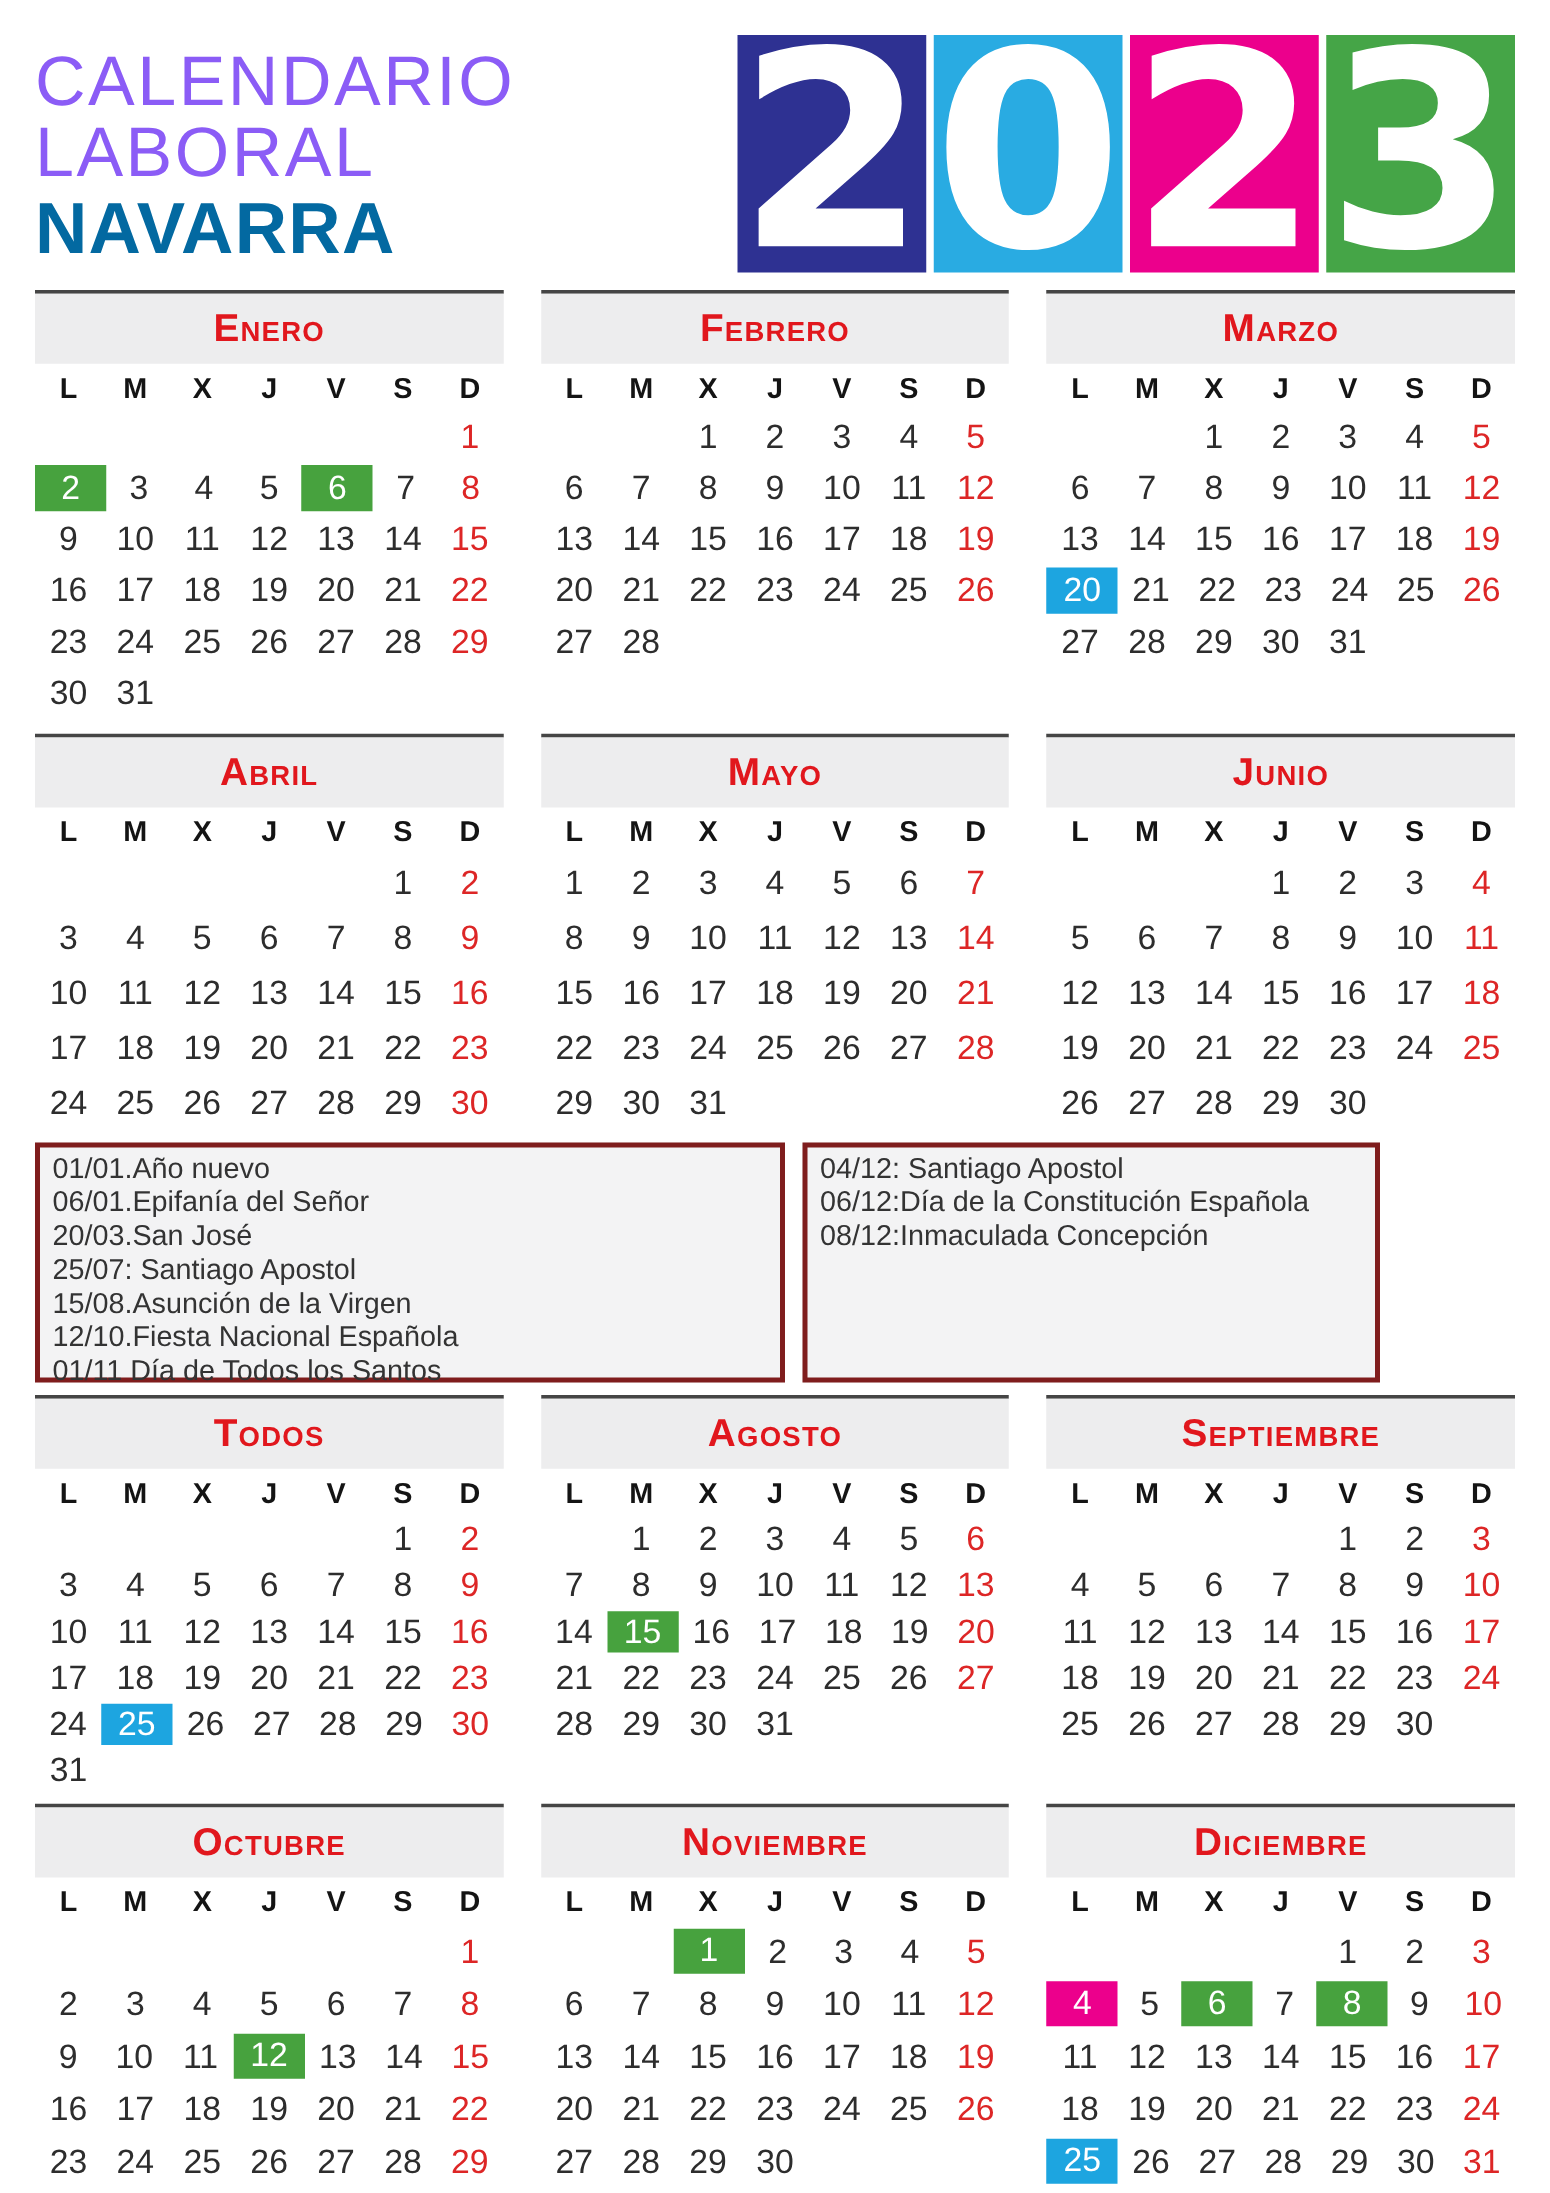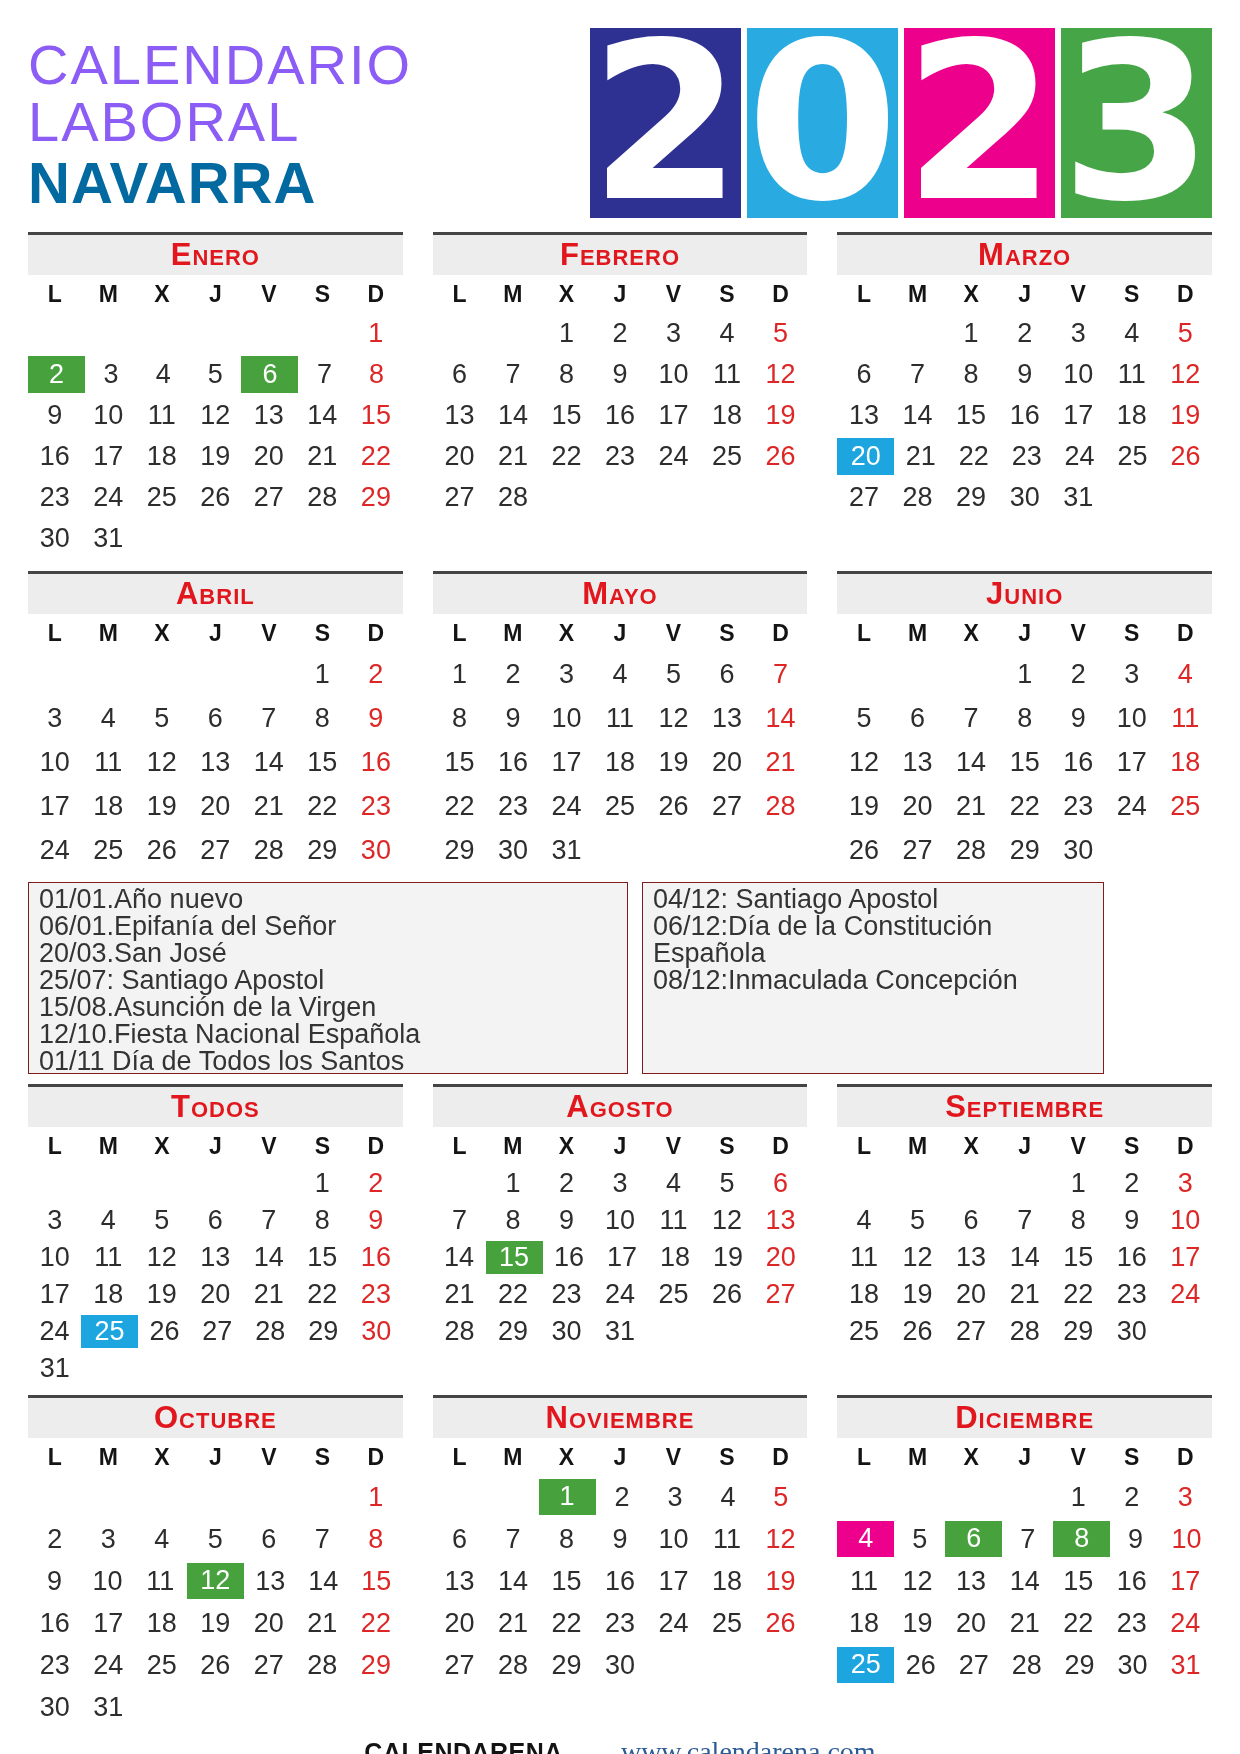--- a/index.html
+++ b/index.html
@@ -21,21 +21,21 @@
     font-size:218px; line-height:190px;
   }
 
   
   .band { display:grid; grid-template-columns:repeat(3, 1fr); column-gap:30px; }
   .band1 { margin-bottom:12px; }
   .band2 { margin-bottom:10px; }
   .band3 { margin-bottom:8px; }
   .month { border-top:3px solid #454545; }
   .mtitle {
-    height:40px; background:#ededee; display:flex; align-items:center; justify-content:center;
+    height:56px; background:#ededee; display:flex; align-items:center; justify-content:center;
     color:#e1171d; font-weight:800; font-size:31px; letter-spacing:1px;
     font-variant:small-caps;
   }
   .wdays { display:grid; grid-template-columns:repeat(7,1fr); height:38px; }
   .wd { display:flex; align-items:center; justify-content:center; font-weight:700; font-size:23px; color:#141414; }
   .week { display:grid; grid-template-columns:repeat(7,1fr); }
   .band1 .week { height:41px; }
   .band2 .week { height:44px; }
   .band3 .week { height:37px; }
   .band4 .week { height:42px; }
@@ -43,22 +43,22 @@
   .day { font-size:27px; color:#2d2d2d; }
   .cell.sun .day { color:#dd2626; }
   .day.hl {
     width:57px; height:88%; display:flex; align-items:center; justify-content:center;
     color:#ffffff !important;
   }
 
   
   .legend-row { display:flex; gap:14px; margin:0 0 10px 0; }
   .legend {
-    box-sizing:border-box; height:192px; background:#f3f3f4; border:1px solid #7f1d1d;
-    padding:3px 10px; font-size:27px; line-height:27px; color:#333333;
+    box-sizing:border-box; height:192px; background:#f3f3f4; border:4px solid #7f1d1d;
+    padding:3px 10px; font-size:23px; line-height:27px; color:#333333;
   }
   .legend-left  { width:600px; }
   .legend-right { width:462px; }
 
   
   footer { display:flex; align-items:center; justify-content:center; gap:58px; margin-top:8px; }
   .brand { display:flex; align-items:center; gap:5px; font-weight:800; font-size:25px; letter-spacing:0.5px; color:#131313; }
   .url { font-family:"Liberation Serif", serif; font-size:28px; color:#2a5b94; text-decoration:underline; cursor:pointer; }
 </style>
 </head>

